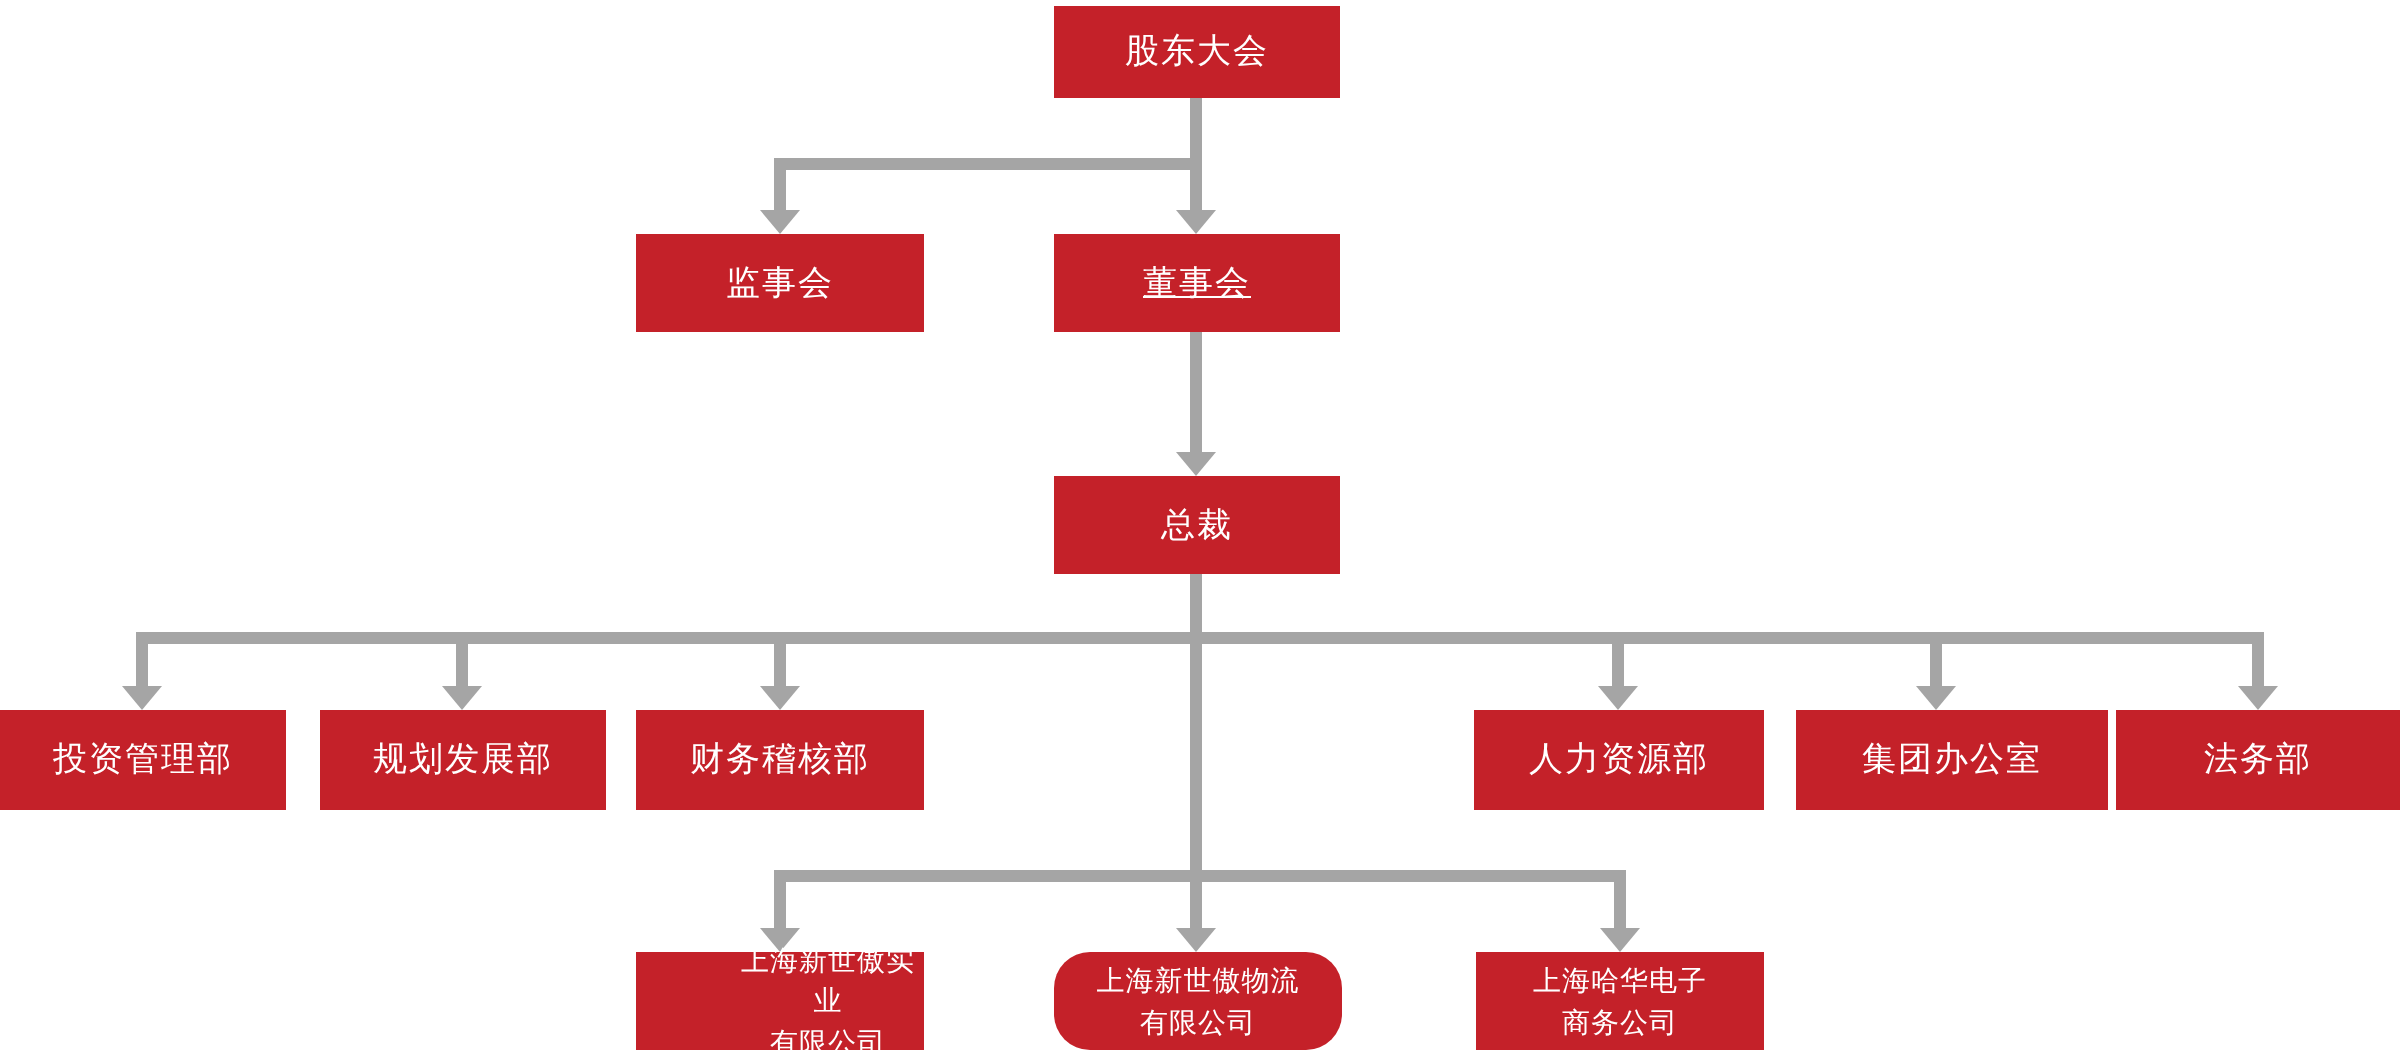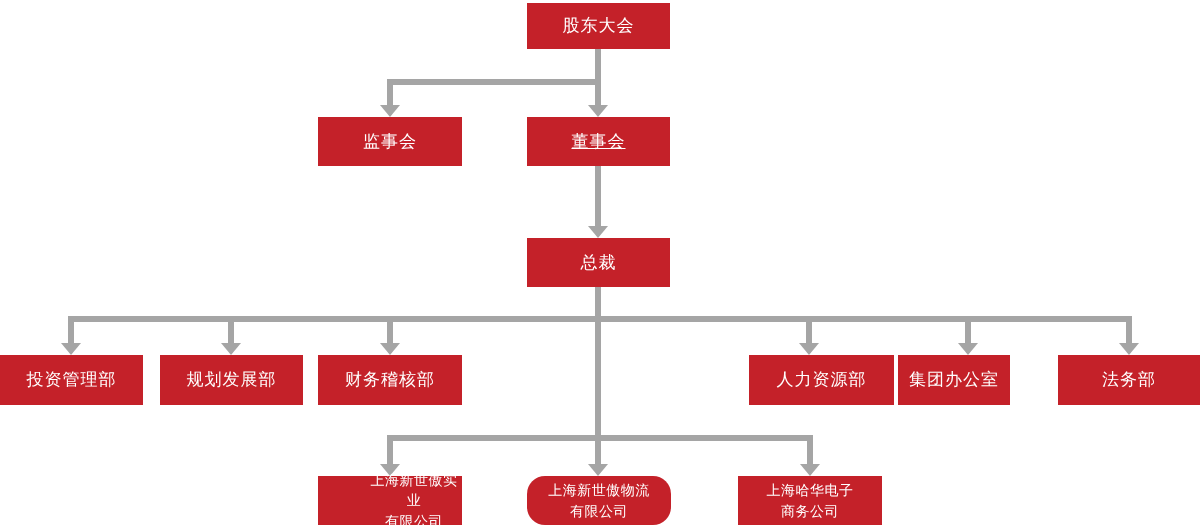--- a/index.html
+++ b/index.html
@@ -83,22 +83,22 @@
   <div class="node" style="left:527px; top:3px; width:143px; height:46px;">股东大会</div>
 
   <div class="node" style="left:318px; top:117px; width:144px; height:49px;">监事会</div>
   <div class="node" style="left:527px; top:117px; width:143px; height:49px;text-decoration:underline;">董事会</div>
 
   <div class="node" style="left:527px; top:238px; width:143px; height:49px;">总裁</div>
 
   <div class="node" style="left:0px; top:355px; width:143px; height:50px;">投资管理部</div>
   <div class="node" style="left:160px; top:355px; width:143px; height:50px;">规划发展部</div>
   <div class="node" style="left:318px; top:355px; width:144px; height:50px;">财务稽核部</div>
-  <div class="node" style="left:737px; top:355px; width:145px; height:50px;margin-left:12px;">人力资源部</div>
-  <div class="node" style="left:898px; top:355px; width:112px; height:50px;">集团办公室</div>
+  <div class="node" style="left:737px; top:355px; width:145px; height:50px;">人力资源部</div>
+  <div class="node" style="left:898px; top:355px; width:156px; height:50px;">集团办公室</div>
   <div class="node" style="left:1058px; top:355px; width:142px; height:50px;">法务部</div>
 
   <div class="node sub" style="left:318px; top:476px; width:144px; height:49px;padding-left:48px;">上海新世傲实业
 有限公司</div>
   <div class="node sub" style="left:527px; top:476px; width:144px; height:49px;border-radius:18px;">上海新世傲物流
 有限公司</div>
   <div class="node sub" style="left:738px; top:476px; width:144px; height:49px;">上海哈华电子
 商务公司</div>
 
 </div>

